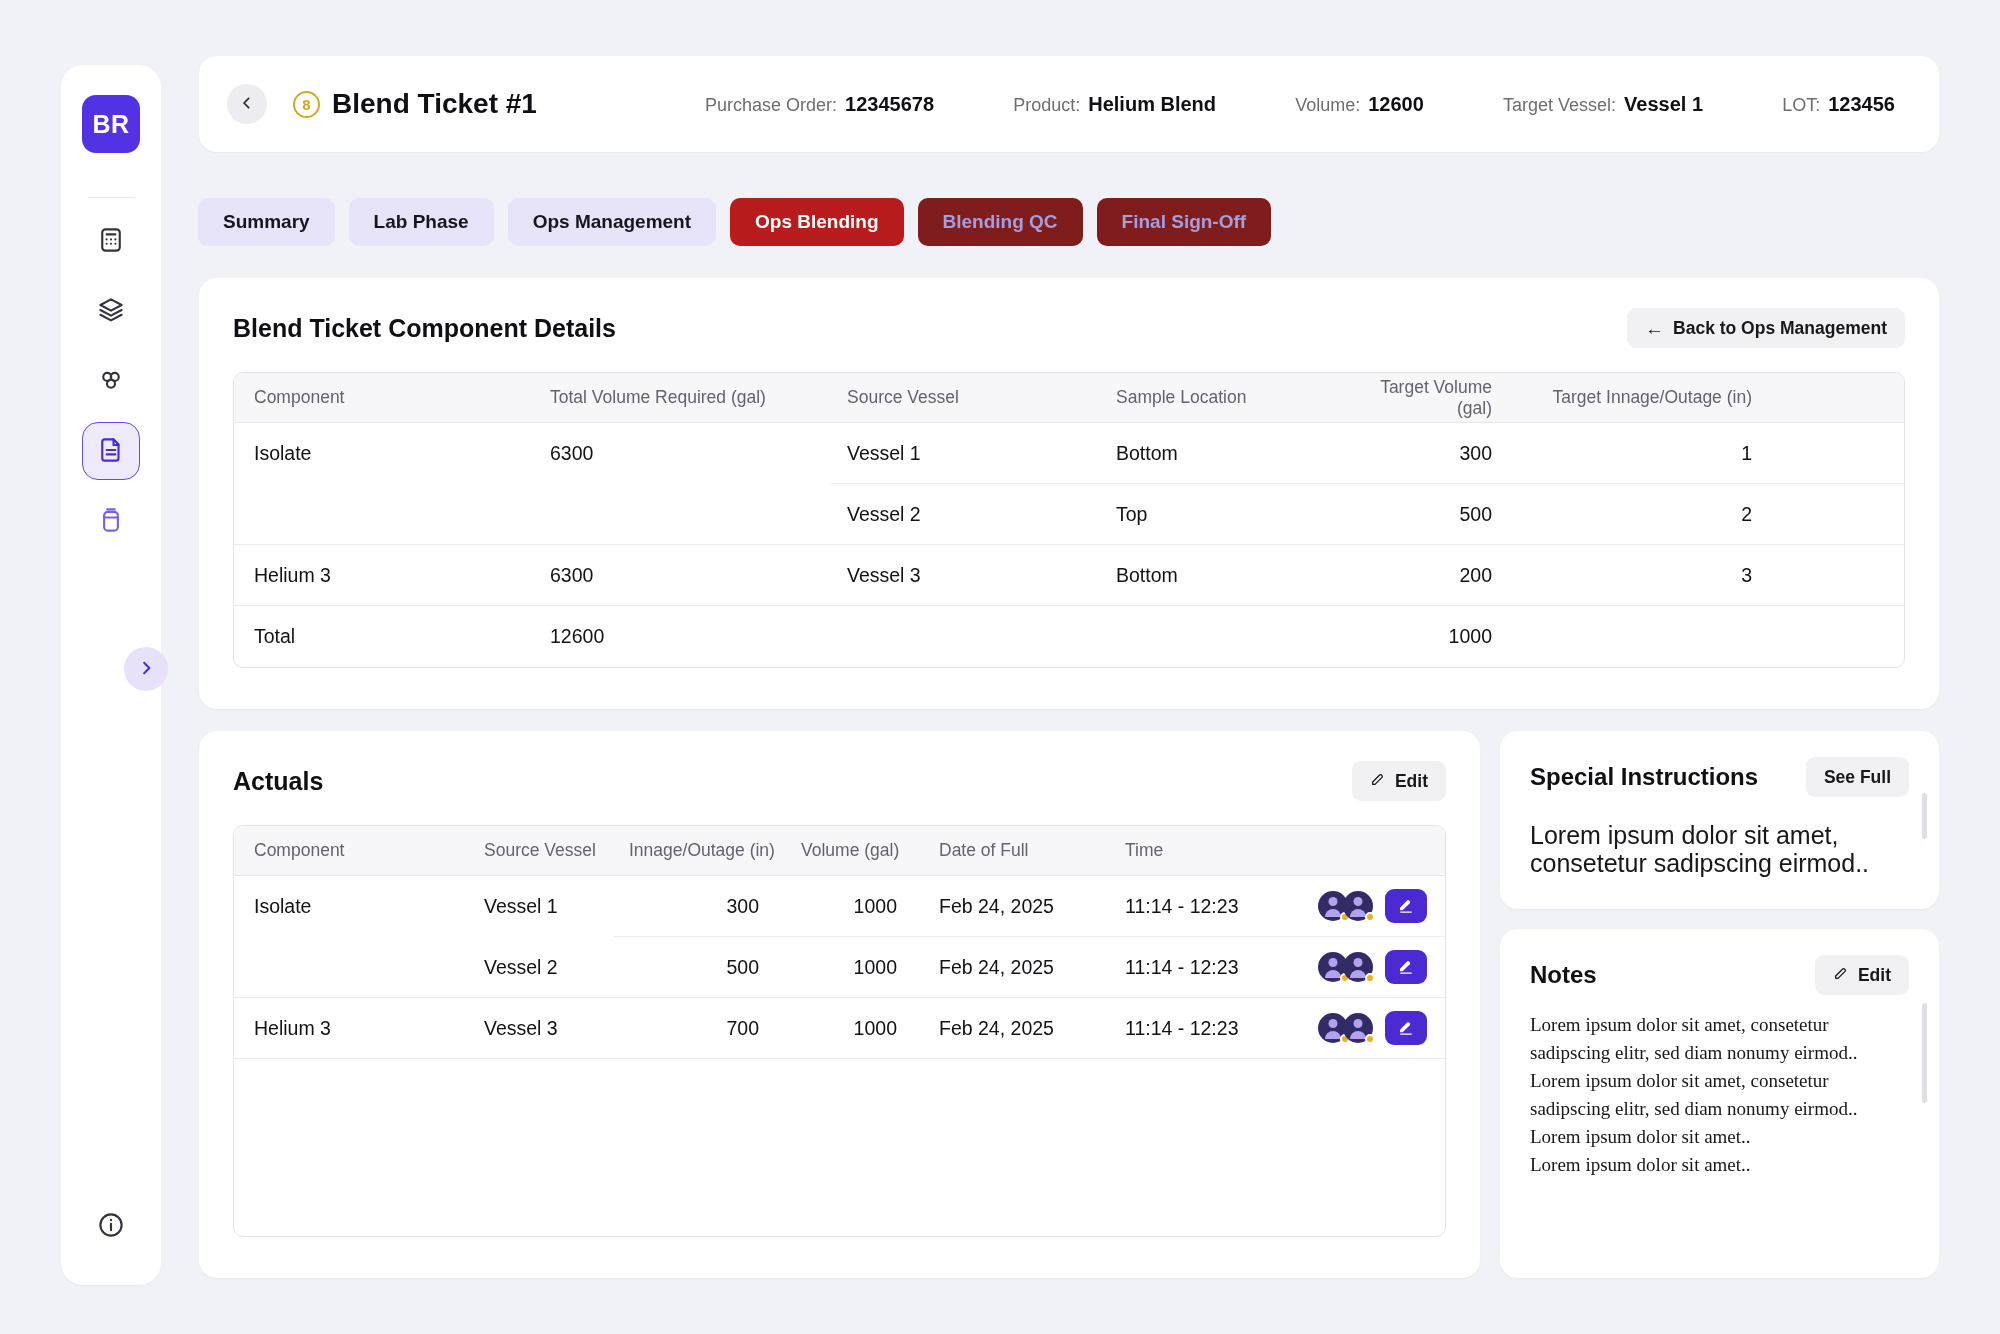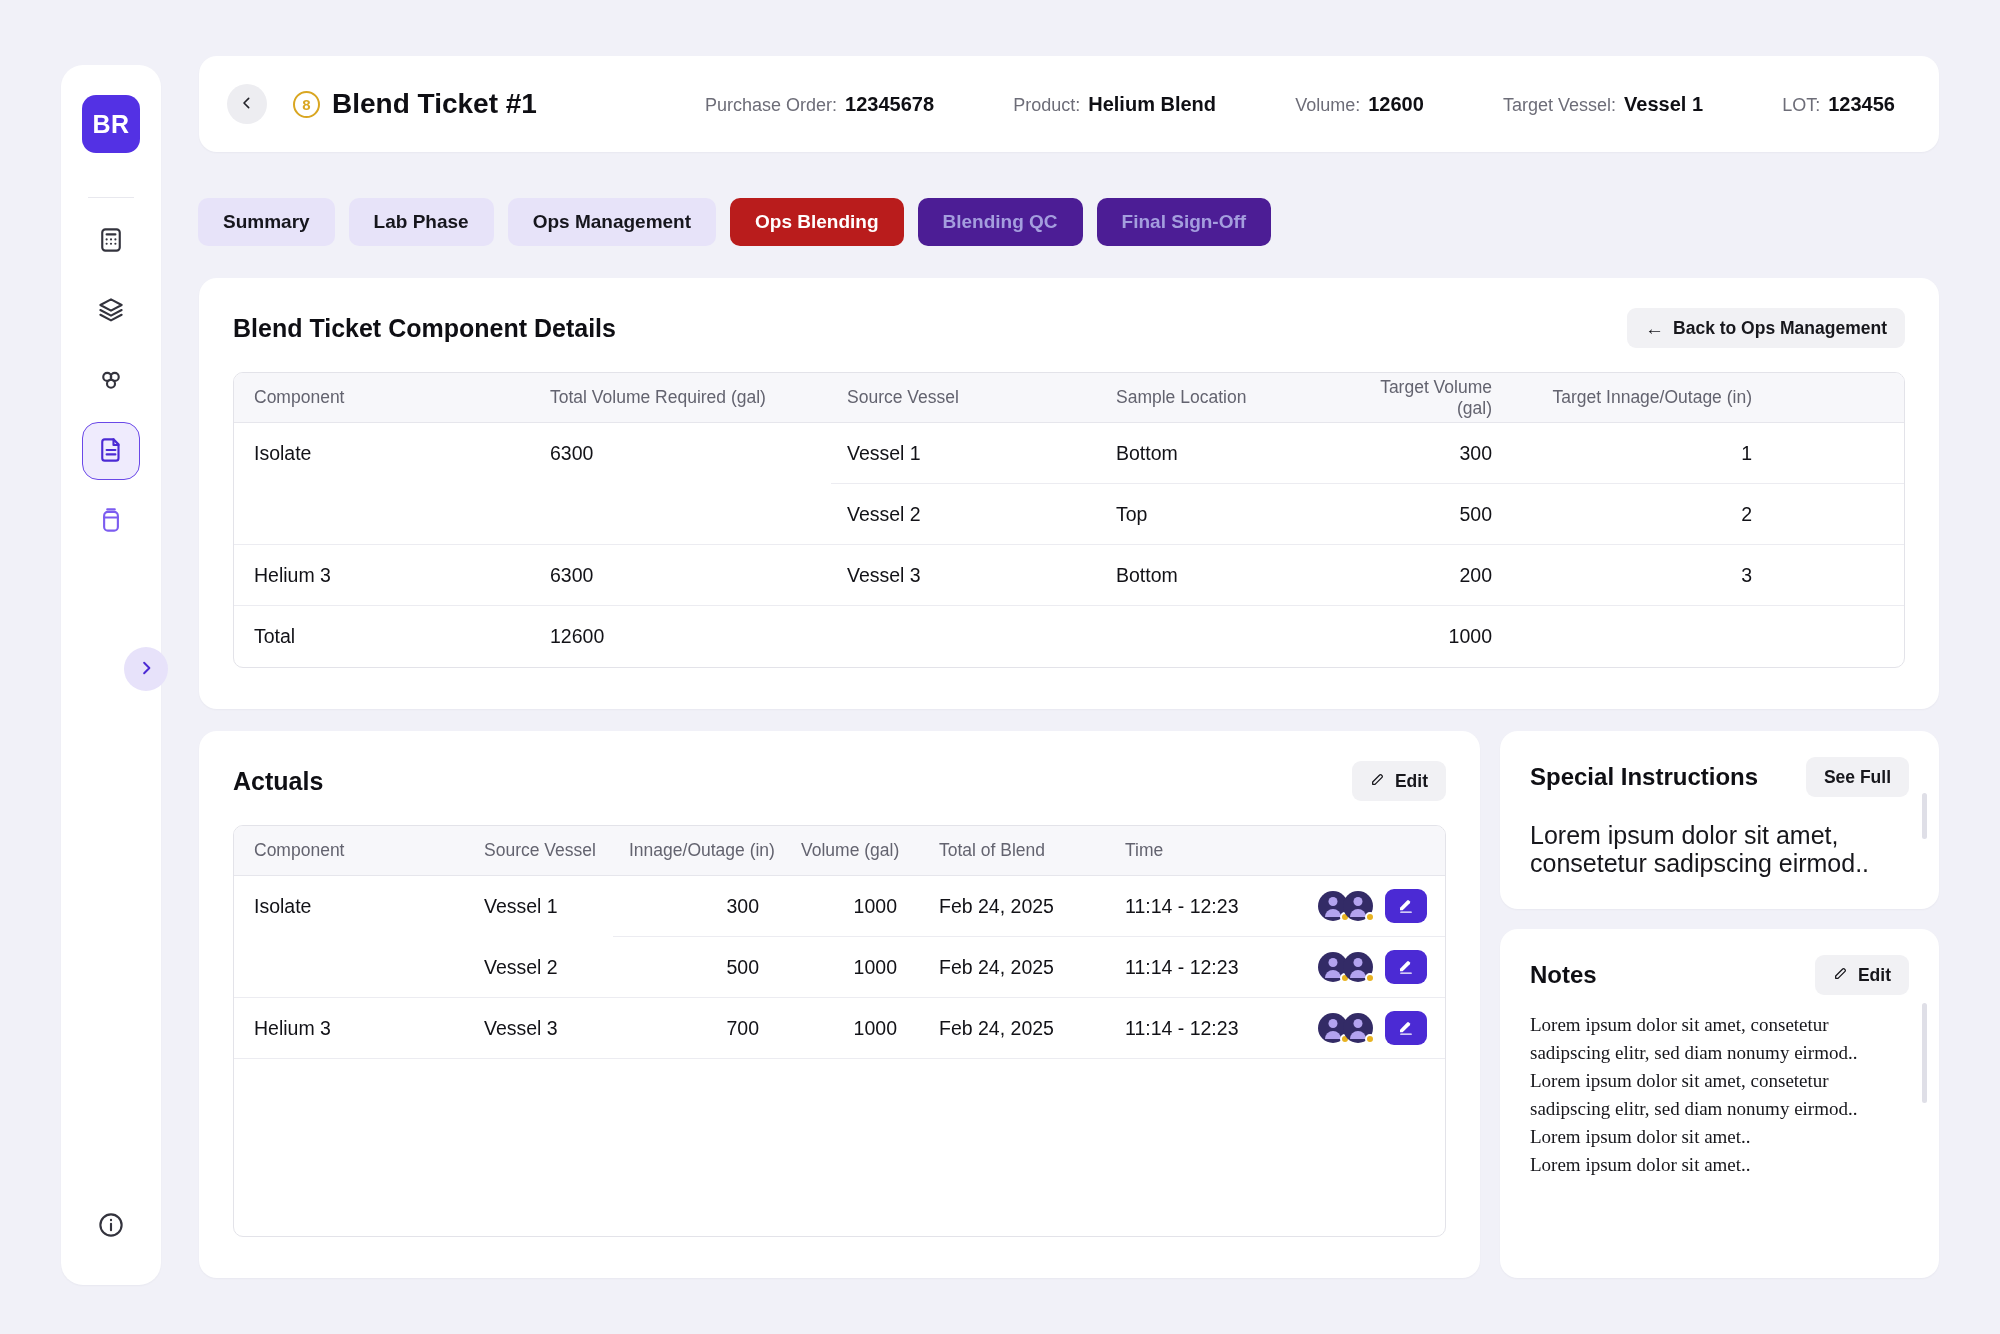--- a/index.html
+++ b/index.html
@@ -30,21 +30,21 @@
   .header-fields { display:flex; justify-content:space-between; align-items:center; margin-left:auto; width:1190px; }
   .hfield { display:flex; align-items:baseline; gap:8px; white-space:nowrap; }
   .hlabel { font-size:18px; color:#6d6d78; }
   .hvalue { font-size:20px; font-weight:700; color:#0f0f14; }
 
   
   .tab-bar { position:absolute; left:198px; top:198px; display:flex; gap:14px; }
   .tab { height:48px; padding:0 25px; border-radius:10px; border:none; font-family:inherit; font-size:19px; font-weight:600; cursor:pointer; }
   .tab.default { background:#e7e3f9; color:#16161d; }
   .tab.active { background:#b91c1c; color:#ffffff; }
-  .tab.disabled { background:#4c1d95; color:#a49ede; cursor:default; }
+  .tab.disabled { background:#7f1d1d; color:#a49ede; cursor:default; }
 
   
   .details-card { left:199px; top:278px; width:1740px; height:431px; padding:30px 34px 34px 34px; }
   .actuals-card { left:199px; top:731px; width:1281px; height:547px; padding:30px 34px; }
   .si-card     { left:1500px; top:731px; width:439px; height:178px; padding:26px 30px; }
   .notes-card  { left:1500px; top:929px; width:439px; height:349px; padding:26px 30px; }
 
   .card-head { display:flex; justify-content:space-between; align-items:center; margin-bottom:24px; }
   .card-title { font-size:25px; font-weight:700; color:#0f0f14; }
   .si-card .card-title, .notes-card .card-title { font-size:24px; }
@@ -274,21 +274,21 @@
       </span>
       <span>Edit</span>
     </button>
   </div>
   <div class="table actuals-table">
     <div class="thead agrid" id="ac-head">
         <div class="th a0">Component</div>
         <div class="th a1">Source  Vessel</div>
         <div class="th a2">Innage/Outage (in)</div>
         <div class="th a3">Volume (gal)</div>
-        <div class="th a4">Total of Blend</div>
+        <div class="th a4">Date of Full</div>
         <div class="th a5">Time</div>
         <div class="th"></div>
       </div>
     <div id="ac-body">
         <div class="trow agrid">
           <div class="cell a0">Isolate</div>
           <div class="cell a1">Vessel 1</div>
           <div class="cell a2 ta-r bb">300</div>
           <div class="cell a3 ta-r bb">1000</div>
           <div class="cell a4 bb">Feb 24, 2025</div>

